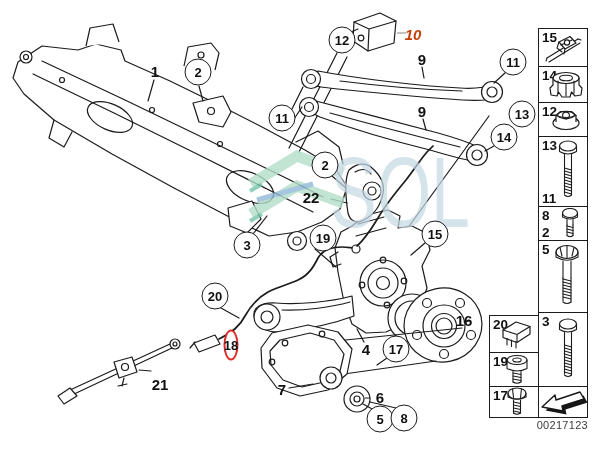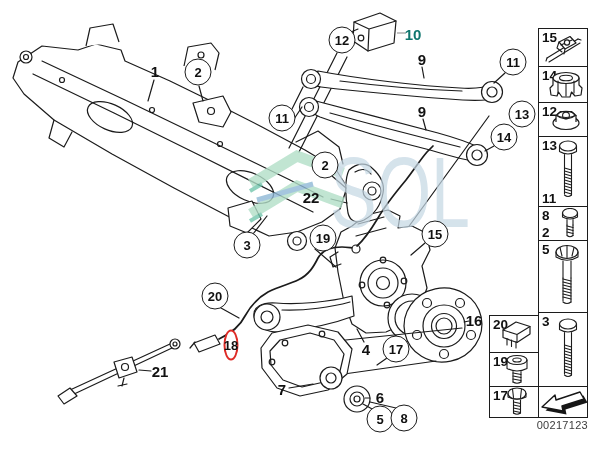--- a/index.html
+++ b/index.html
@@ -8,21 +8,21 @@
   .art{position:absolute;left:0;top:0;}
   
   .co{position:absolute;box-sizing:border-box;width:27px;height:27px;
       border:1.7px solid #1c1c1c;border-radius:50%;background:#fff;
       display:flex;align-items:center;justify-content:center;
       font-size:13px;font-weight:700;color:#111;line-height:1;
       transform:translate(-50%,-50%);}
   .co.red{width:15px;height:31px;border-color:#de2b26;border-width:2.2px;}
   .plbl{position:absolute;transform:translate(-50%,-50%);font-size:15px;
         font-weight:700;color:#111;line-height:1;white-space:nowrap;}
-  .plbl.gray{color:#0f766e;}
+  .plbl.gray{color:#c2410c;font-style:italic;}
   
   .cell{position:absolute;box-sizing:border-box;border:1.3px solid #1c1c1c;background:#fff;}
   .cell .tl{position:absolute;top:1px;left:3px;font-size:13.5px;font-weight:700;color:#111;}
   .cell .bl{position:absolute;bottom:0px;left:3px;font-size:13.5px;font-weight:700;color:#111;}
   .cell svg{position:absolute;}
   .footer-num{position:absolute;left:530px;top:419px;width:58px;text-align:right;
               font-size:11px;color:#3c3c3c;letter-spacing:.3px;}
   
   .ln{fill:none;stroke:#1b1b1b;stroke-width:1.2;stroke-linecap:round;stroke-linejoin:round;}
   .fw{fill:#fff;stroke:#1b1b1b;stroke-width:1.2;stroke-linejoin:round;}
@@ -197,25 +197,25 @@
   <div class="co" style="left:522px;top:114px">13</div>
   <div class="co" style="left:504px;top:137px">14</div>
   <div class="co" style="left:282px;top:118px">11</div>
   <div class="co" style="left:325px;top:165px">2</div>
   <div class="plbl" style="left:311px;top:197px">22</div>
   <div class="co" style="left:247px;top:245px">3</div>
   <div class="co" style="left:323px;top:238px">19</div>
   <div class="co" style="left:435px;top:234px">15</div>
   <div class="co" style="left:215px;top:296px">20</div>
   <div class="co red" style="left:231px;top:345px">18</div>
-  <div class="plbl" style="left:160px;top:371px">21</div>
+  <div class="plbl" style="left:160px;top:384px">21</div>
   <div class="plbl" style="left:282px;top:389px">7</div>
   <div class="plbl" style="left:366px;top:349px">4</div>
   <div class="co" style="left:396px;top:349px">17</div>
-  <div class="plbl" style="left:474px;top:320px">16</div>
+  <div class="plbl" style="left:464px;top:320px">16</div>
   <div class="plbl" style="left:380px;top:397px">6</div>
   <div class="co" style="left:380px;top:419px">5</div>
   <div class="co" style="left:404px;top:418px">8</div>
 
   <div class="cell" style="left:538px;top:28px;width:50px;height:39px">
     <span class="tl">15</span>
     <svg width="42" height="32" style="left:5px;top:4px">
       <path class="icl" d="M3,25 L34,6 M5,29 L36,10"></path>
       <path class="icl" d="M2,28 L3,25 M34,6 L37,7"></path>
       <path class="ic" d="M15,9 L26,3.5 L32,10 L21,16 Z"></path>

